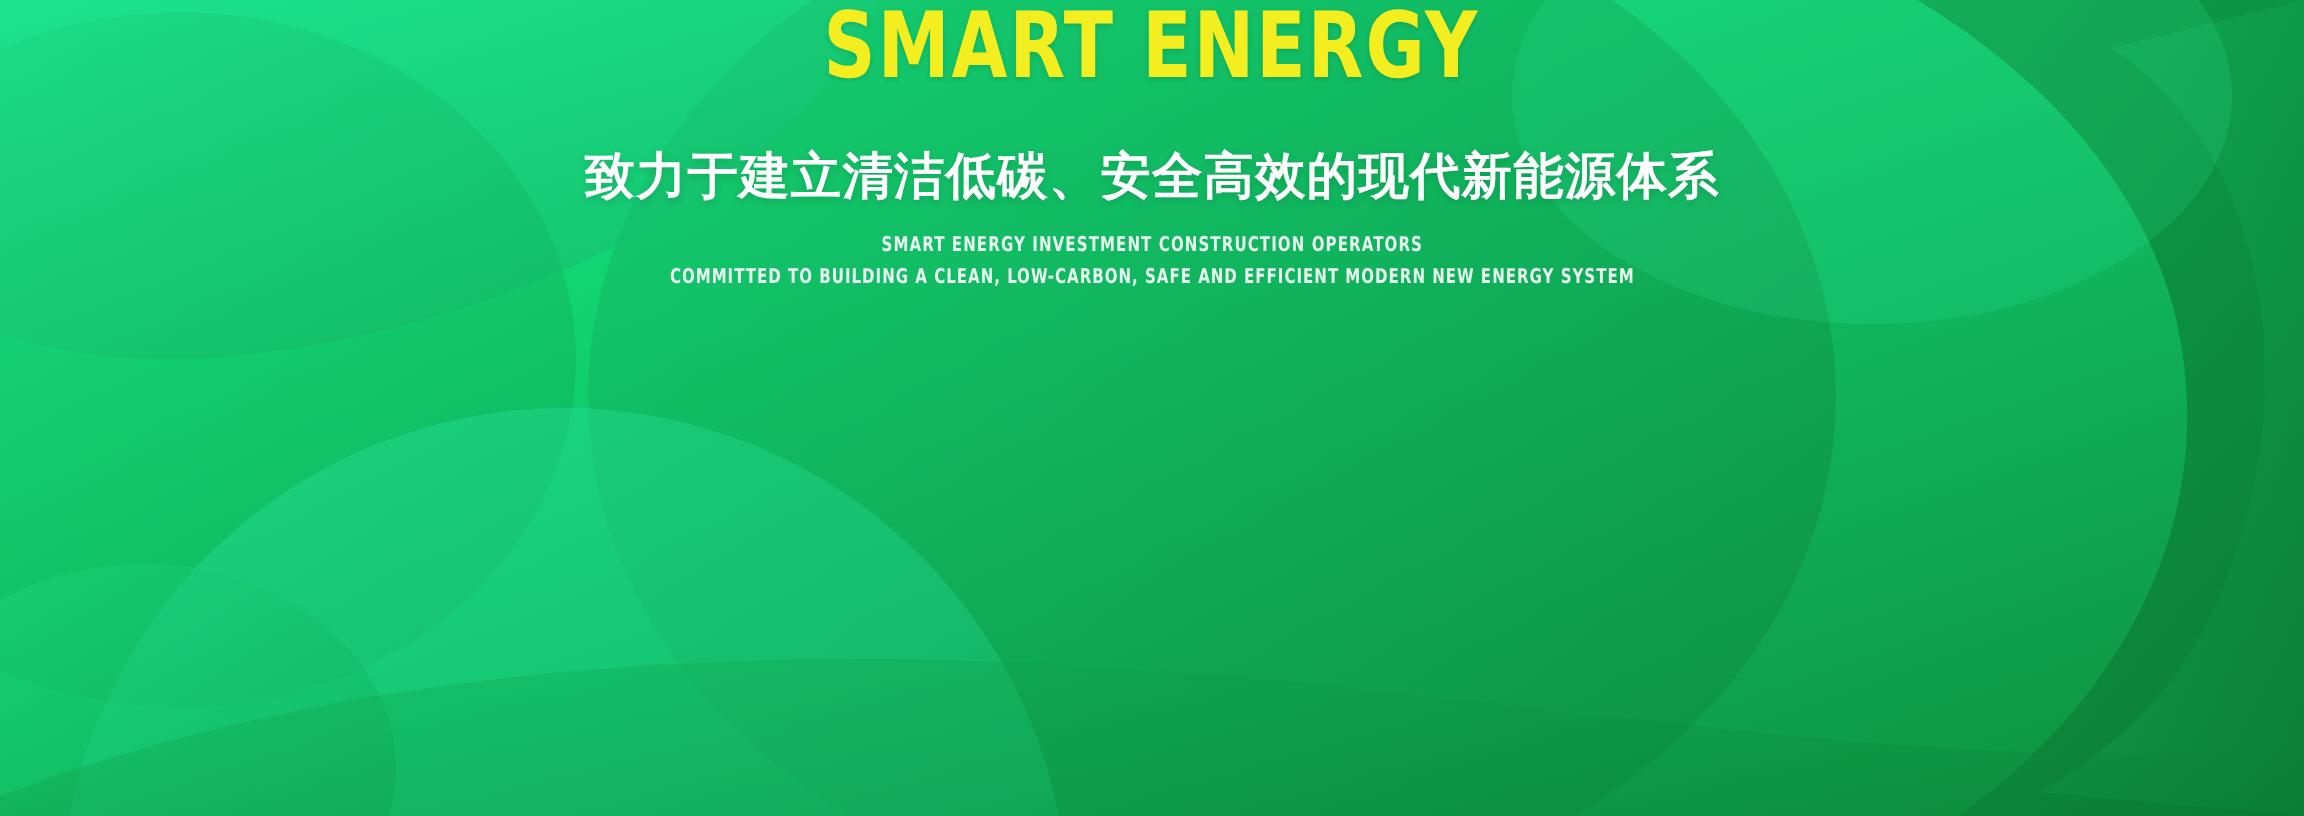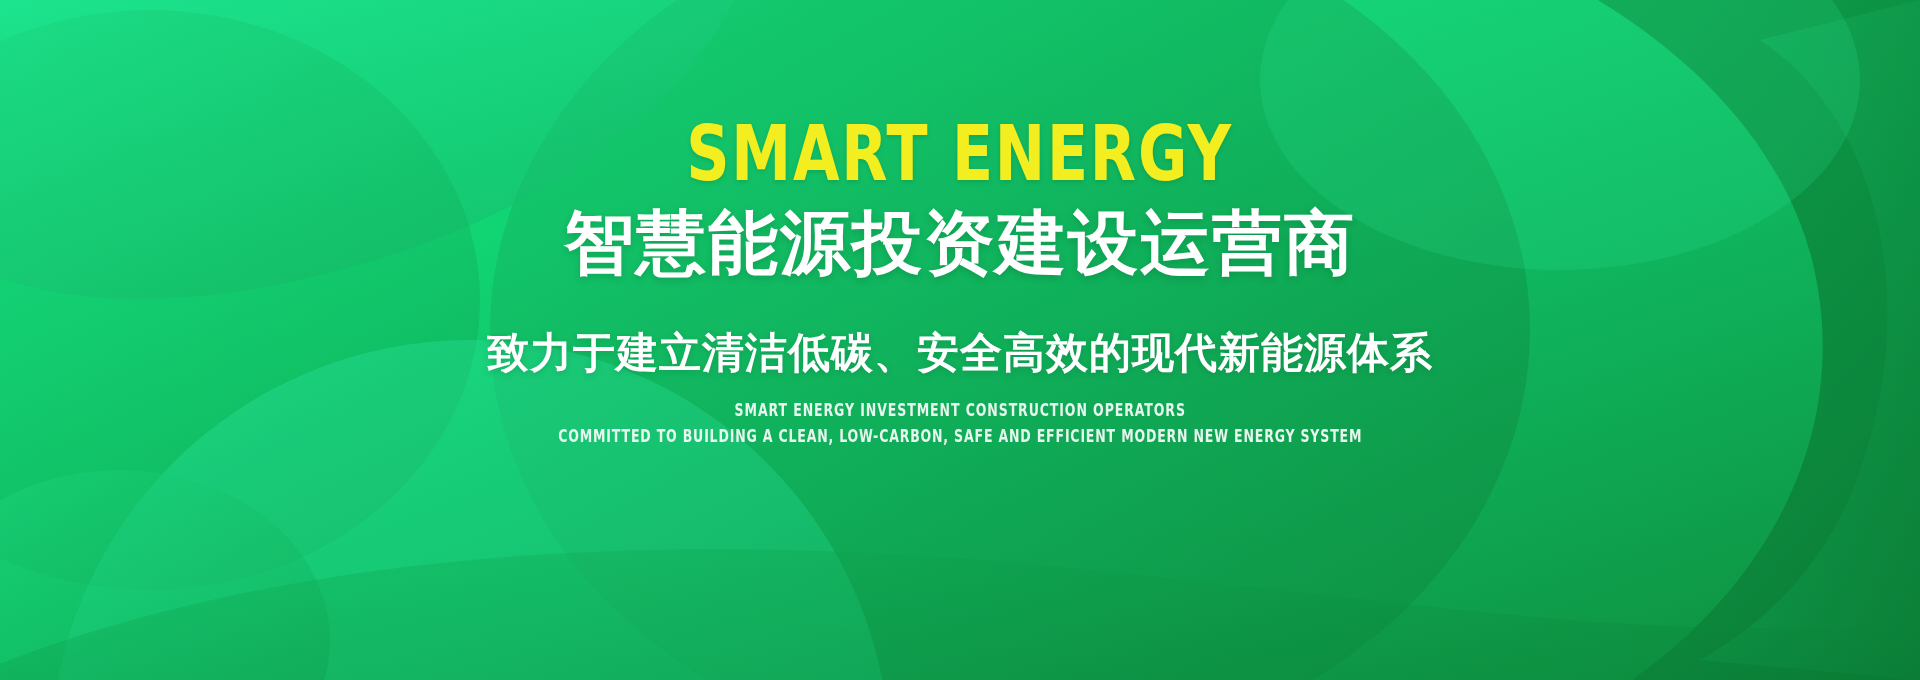--- a/index.html
+++ b/index.html
@@ -31,21 +31,20 @@
   }
 
   
   .content {
     position: absolute;
     inset: 0;
     display: flex;
     flex-direction: column;
     align-items: center;
     justify-content: flex-start;
-    padding-top: 116px;
     text-align: center;
     z-index: 5;
   }
 
   .title-en {
     font-family: "DejaVu Sans Condensed", "Liberation Sans Narrow", "Liberation Sans", sans-serif;
     font-size: 76px;
     font-weight: 700;
     letter-spacing: 2px;
     line-height: 1;
@@ -153,21 +152,20 @@
 
     <path d="M-40,680 C240,560 600,530 980,560 C1340,588 1640,650 1920,620 L1920,700 L-40,700 Z" fill="url(#gBlobD)" opacity="0.30"></path>
 
     <ellipse cx="1560" cy="80" rx="300" ry="190" fill="#2EE79B" opacity="0.18"></ellipse>
   </svg>
 
   <div class="content">
 
     <div class="title-en">SMART ENERGY</div>
 
-    <h1 class="title-cn">智慧能源投资建设运营商</h1>
 
     <h2 class="subtitle-cn">致力于建立清洁低碳、安全高效的现代新能源体系</h2>
 
     <div class="sub-en-group">
       <div class="sub-en line1">SMART ENERGY INVESTMENT CONSTRUCTION OPERATORS</div>
       <div class="sub-en line2">COMMITTED TO BUILDING A CLEAN, LOW-CARBON, SAFE AND EFFICIENT MODERN NEW ENERGY SYSTEM</div>
     </div>
 
   </div>
 </div>

